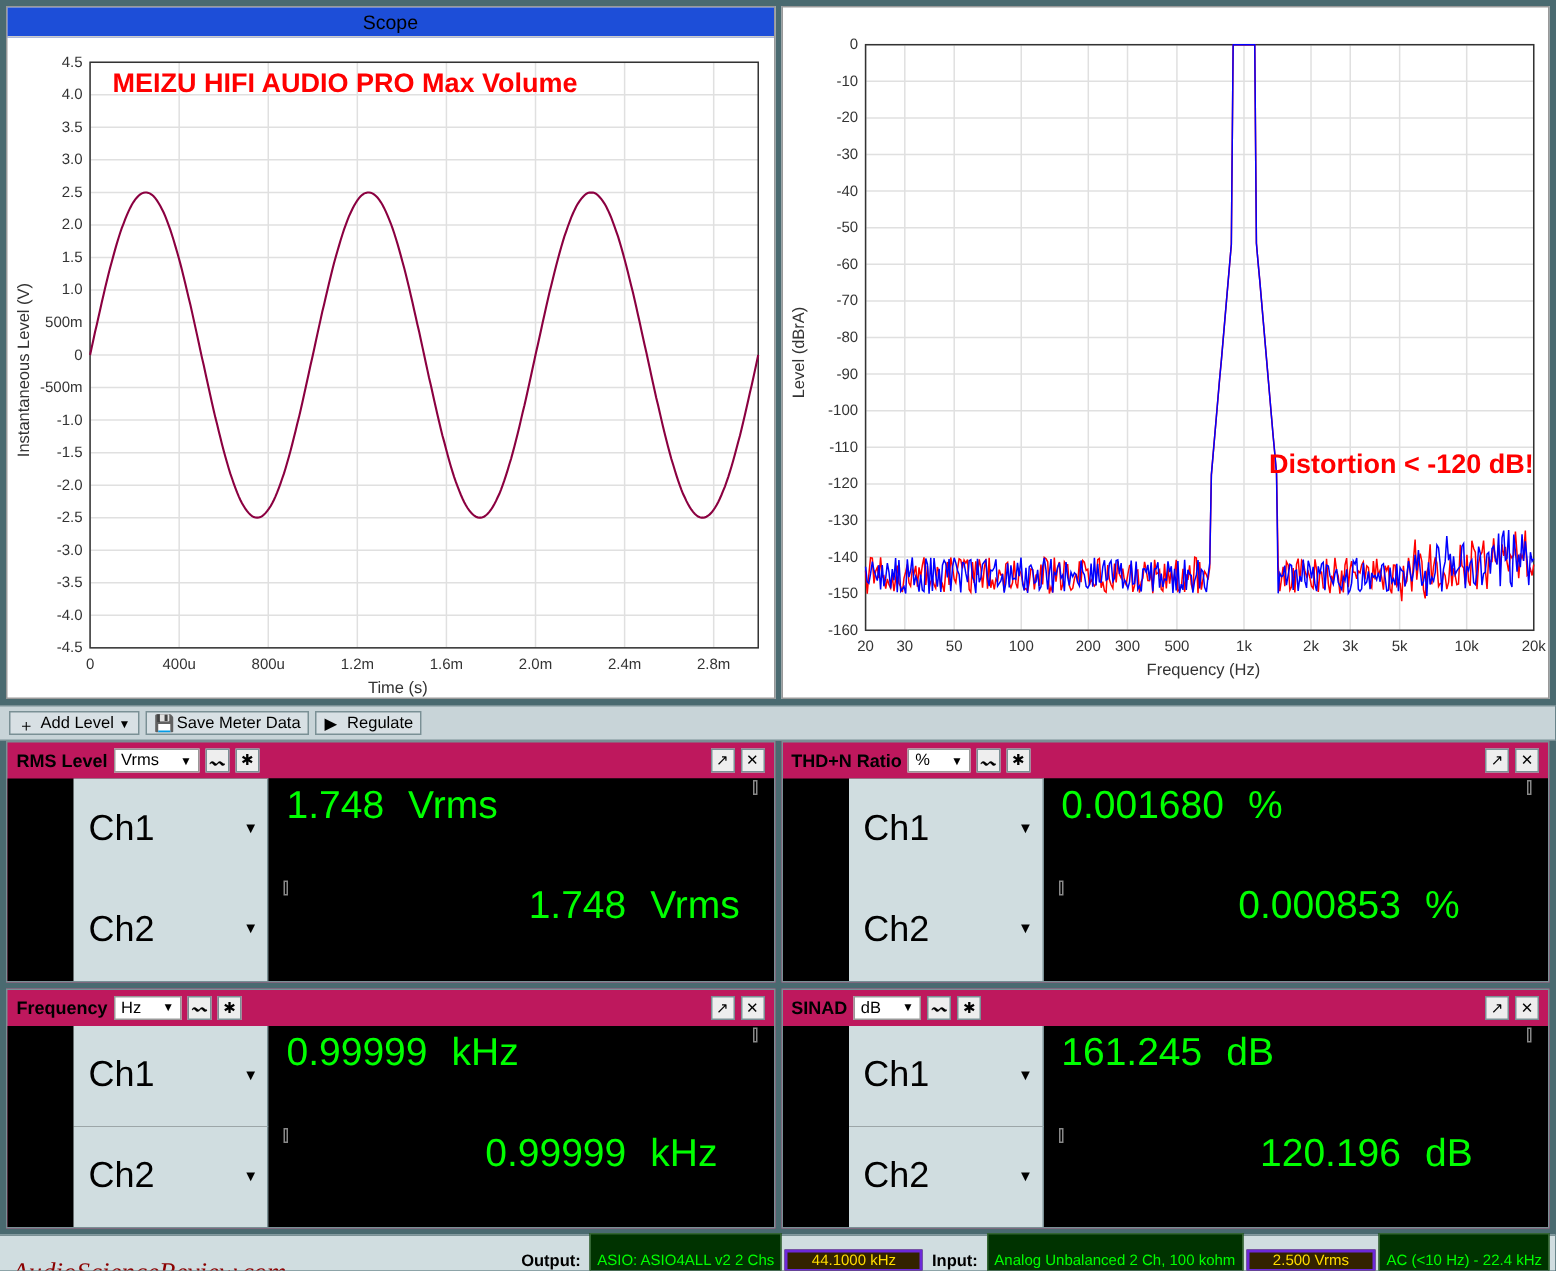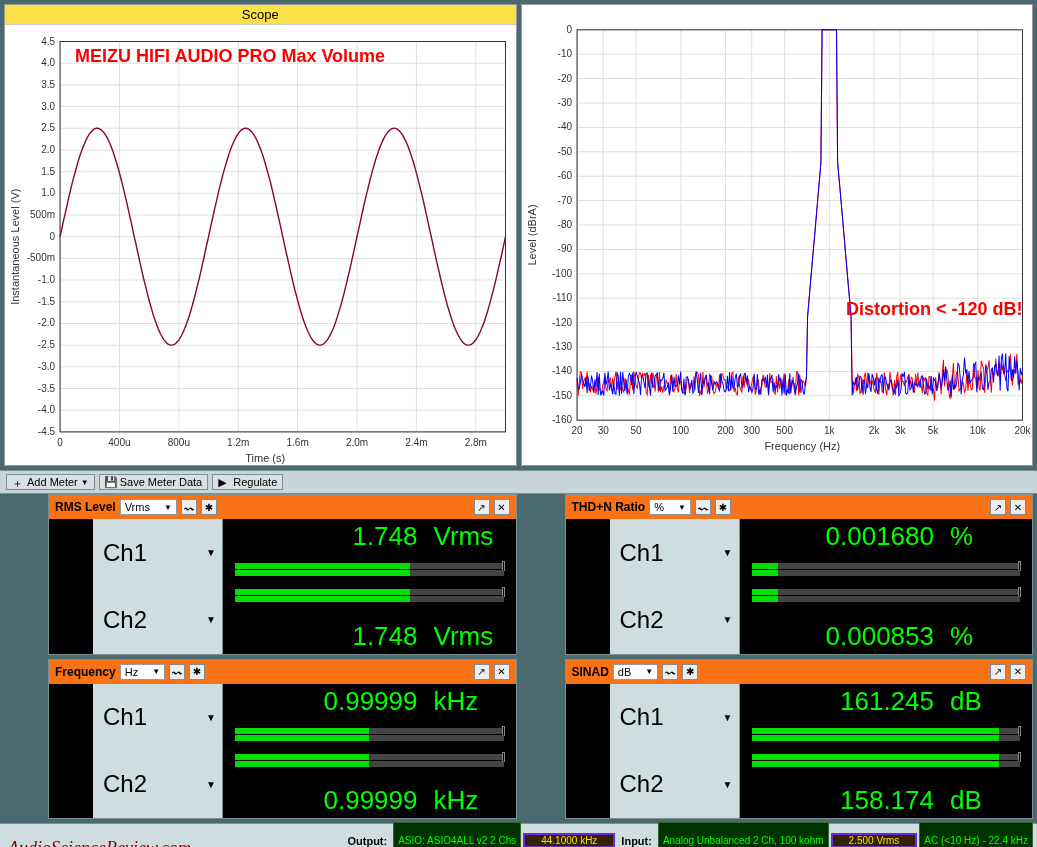--- a/index.html
+++ b/index.html
@@ -1,37 +1,37 @@
 <!DOCTYPE html>
 <html><head>
 <meta charset="utf-8">
 <style>
 * { margin:0; padding:0; box-sizing:border-box; }
 body { font-family:"Segoe UI",Tahoma,sans-serif; font-size:12px; background:#4a6a70; color:#000; width:1037px; height:847px; overflow:hidden; }
 .top-row { display:flex; gap:4px; padding:4px; height:470px; }
 .chart-panel { flex:1; background:#fff; border:1px solid #999; display:flex; flex-direction:column; }
-.chart-title { text-align:center; font-size:13px; padding:2px 0; background:#fde047; border-bottom:1px solid #ccc; }
+.chart-title { text-align:center; font-size:13px; padding:2px 0; background:#1d4ed8; border-bottom:1px solid #ccc; }
 .chart-body { flex:1; position:relative; }
 .chart-body svg { width:100%; height:100%; }
 .toolbar { display:flex; align-items:center; gap:4px; padding:2px 6px; background:#c8d4d8; border-top:1px solid #7a9095; border-bottom:1px solid #7a9095; height:24px; }
 .tb-btn { display:flex; align-items:center; gap:3px; padding:1px 5px; background:#d8e0e4; border:1px solid #7a9095; font-size:11px; cursor:pointer; }
 .tb-icon { width:12px; height:12px; display:inline-block; }
 .meters-grid { display:grid; grid-template-columns:1fr 1fr; grid-template-rows:1fr 1fr; gap:4px; padding:0 4px 4px 4px; height:329px; }
-.meter { background:#f97316; border:1px solid #7a9095; display:flex; flex-direction:column;margin-left:44px; }
+.meter { background:#be185d; border:1px solid #7a9095; display:flex; flex-direction:column; }
 .meter-head { display:flex; align-items:center; gap:4px; padding:2px 6px; height:24px; }
 .meter-title { font-weight:bold; font-size:12px; }
 .meter-select { background:#fff; border:1px solid #999; padding:1px 4px; font-size:11px; display:flex; align-items:center; gap:14px; }
 .meter-select .tri { font-size:8px; }
 .ico-btn { width:16px; height:16px; border:1px solid #7a9095; background:#eee; display:flex; align-items:center; justify-content:center; font-size:10px; cursor:pointer; }
 .spacer { flex:1; }
 .meter-body { flex:1; background:#000; display:flex; flex-direction:column; position:relative; }
 .ch-row { flex:1; display:flex; align-items:stretch;padding-left:44px; }
 .ch-label { width:130px; background:#d0dde0; display:flex; align-items:center; padding-left:10px; font-size:24px; border-right:1px solid #7a9095; }
 .ch-tri { margin-left:auto; margin-right:6px; font-size:10px; }
-.ch-content { flex:1; background:#000; display:flex; flex-direction:column; justify-content:space-between; padding:2px 12px; }
+.ch-content { flex:1; background:#000; display:flex; flex-direction:row; justify-content:space-between; padding:2px 12px; }
 .value-line { display:flex; justify-content:flex-end; align-items:baseline; gap:16px; color:#00ff00; font-size:26px; font-family:Arial,sans-serif; }
 .value-unit { min-width:70px; text-align:left; }
 .bars { height:22px; display:flex; flex-direction:column; gap:1px; padding:1px 0; }
 .bar-track { height:6px; background:#444; position:relative; }
 .bar-fill { height:100%; background:#00e000; }
 .bar-tick { position:absolute; right:-1px; top:-2px; bottom:-2px; width:3px; background:#000; border:1px solid #888; }
 .statusbar { display:flex; align-items:flex-end; height:36px; background:#d0dde0; border-top:1px solid #7a9095; font-size:11px; }
 .asr { font-family:Georgia,serif; font-size:18px; font-style:italic; color:#8b0000; padding:0 8px; }
 .status-right { margin-left:auto; display:flex; gap:2px; align-items:center; padding-right:4px; }
 .sb-label { padding:0 4px;font-weight:bold; }
@@ -190,21 +190,21 @@
         <text class="axislbl" x="14" y="220" text-anchor="middle" transform="rotate(-90 14 220)">Level (dBrA)</text>
         <text class="ann-red" x="500" y="300" text-anchor="end">Distortion &lt; -120 dB!</text>
       </svg>
     </div>
   </div>
 </div>
 
 <div class="toolbar">
   <div class="tb-btn">
       <span class="tb-icon">＋</span>
-      <span>Add Meter</span>
+      <span>Add Level</span>
       <span style="font-size:8px">▼</span>
     </div>
   <div class="tb-btn">
       <span class="tb-icon">💾</span>
       <span>Save Meter Data</span>
     </div>
   <div class="tb-btn">
       <span class="tb-icon">▶</span>
       <span>Regulate</span>
     </div>
@@ -405,21 +405,21 @@
             <div class="bars">
               <div class="bar-track">
                 <div class="bar-fill" style="width:92%"></div>
                 <div class="bar-tick"></div>
               </div>
               <div class="bar-track">
                 <div class="bar-fill" style="width:92%"></div>
               </div>
             </div>
             <div class="value-line">
-              <span>158.174</span>
+              <span>120.196</span>
               <span class="value-unit">dB</span>
             </div>
           </div>
         </div>
       </div>
     </div>
   </div>
 
 <div class="statusbar">
   <span class="asr">AudioScienceReview.com</span>

